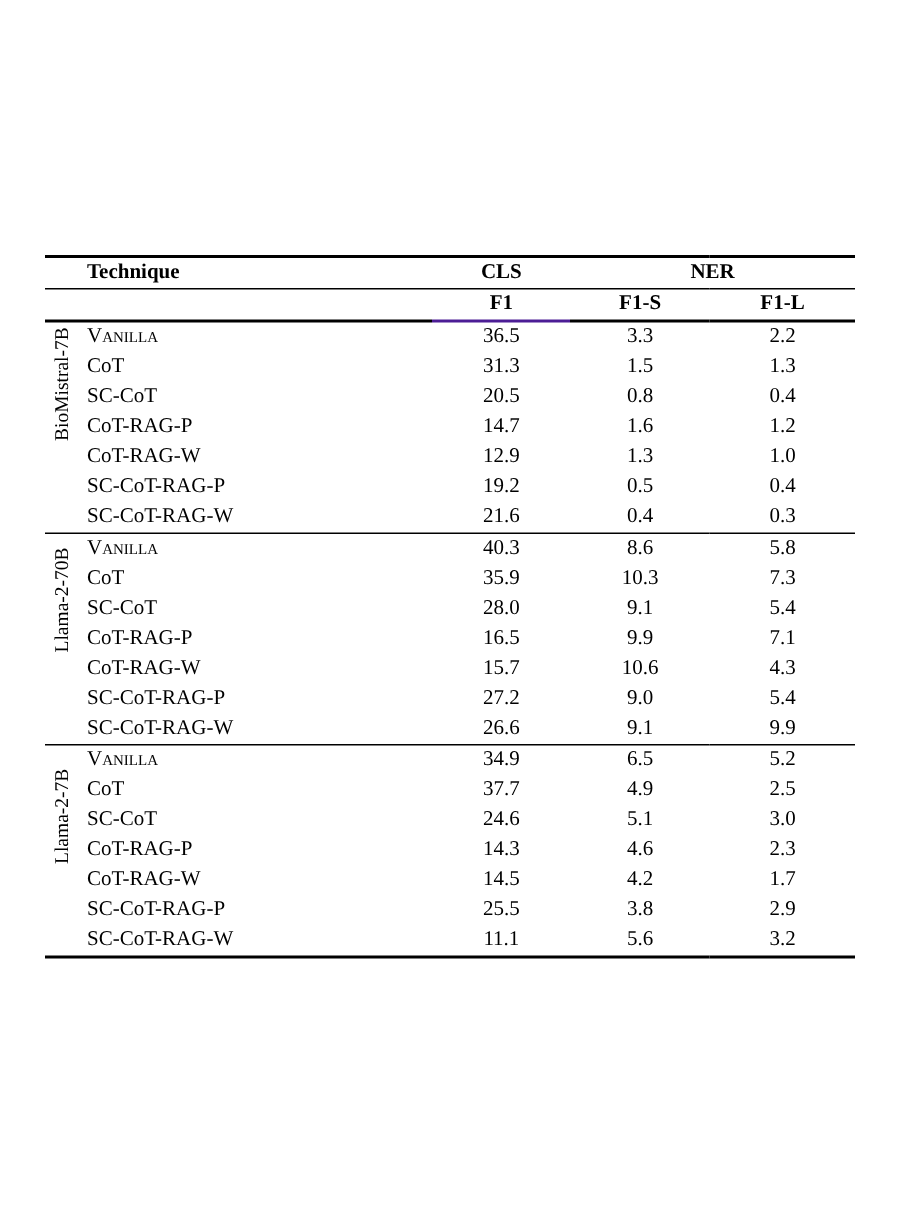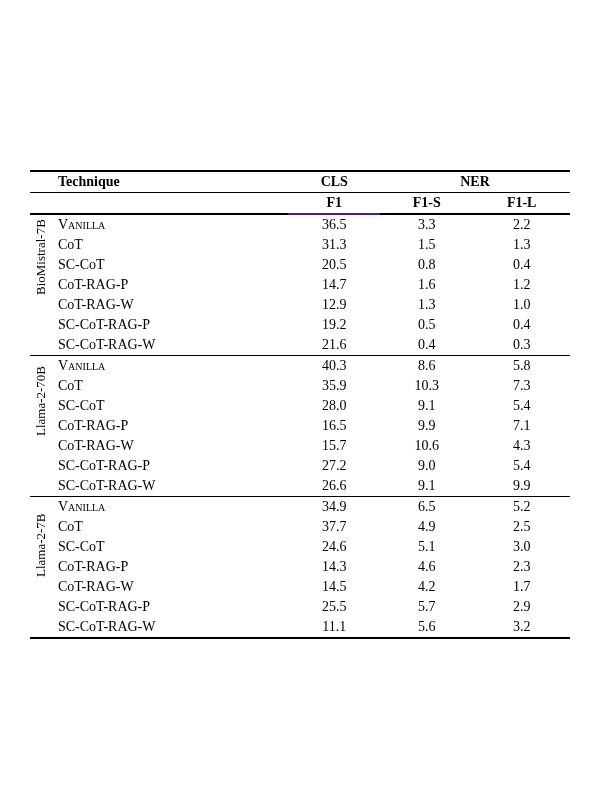--- a/index.html
+++ b/index.html
@@ -204,21 +204,21 @@
         </tr>
         <tr>
           <td style="text-align: left; padding-left: 6px;">CoT-RAG-W</td>
           <td>14.5</td>
           <td>4.2</td>
           <td>1.7</td>
         </tr>
         <tr>
           <td style="text-align: left; padding-left: 6px;">SC-CoT-RAG-P</td>
           <td>25.5</td>
-          <td>5.7</td>
+          <td>3.8</td>
           <td>2.9</td>
         </tr>
         <tr>
           <td style="text-align: left; padding-left: 6px; border-bottom: 2px solid rgb(0, 0, 0);">SC-CoT-RAG-W</td>
           <td style="border-bottom: 2px solid rgb(0, 0, 0);">11.1</td>
           <td style="border-bottom: 2px solid rgb(0, 0, 0);">5.6</td>
           <td style="border-bottom: 2px solid rgb(0, 0, 0);">3.2</td>
         </tr>
       </tbody>
   </table>

